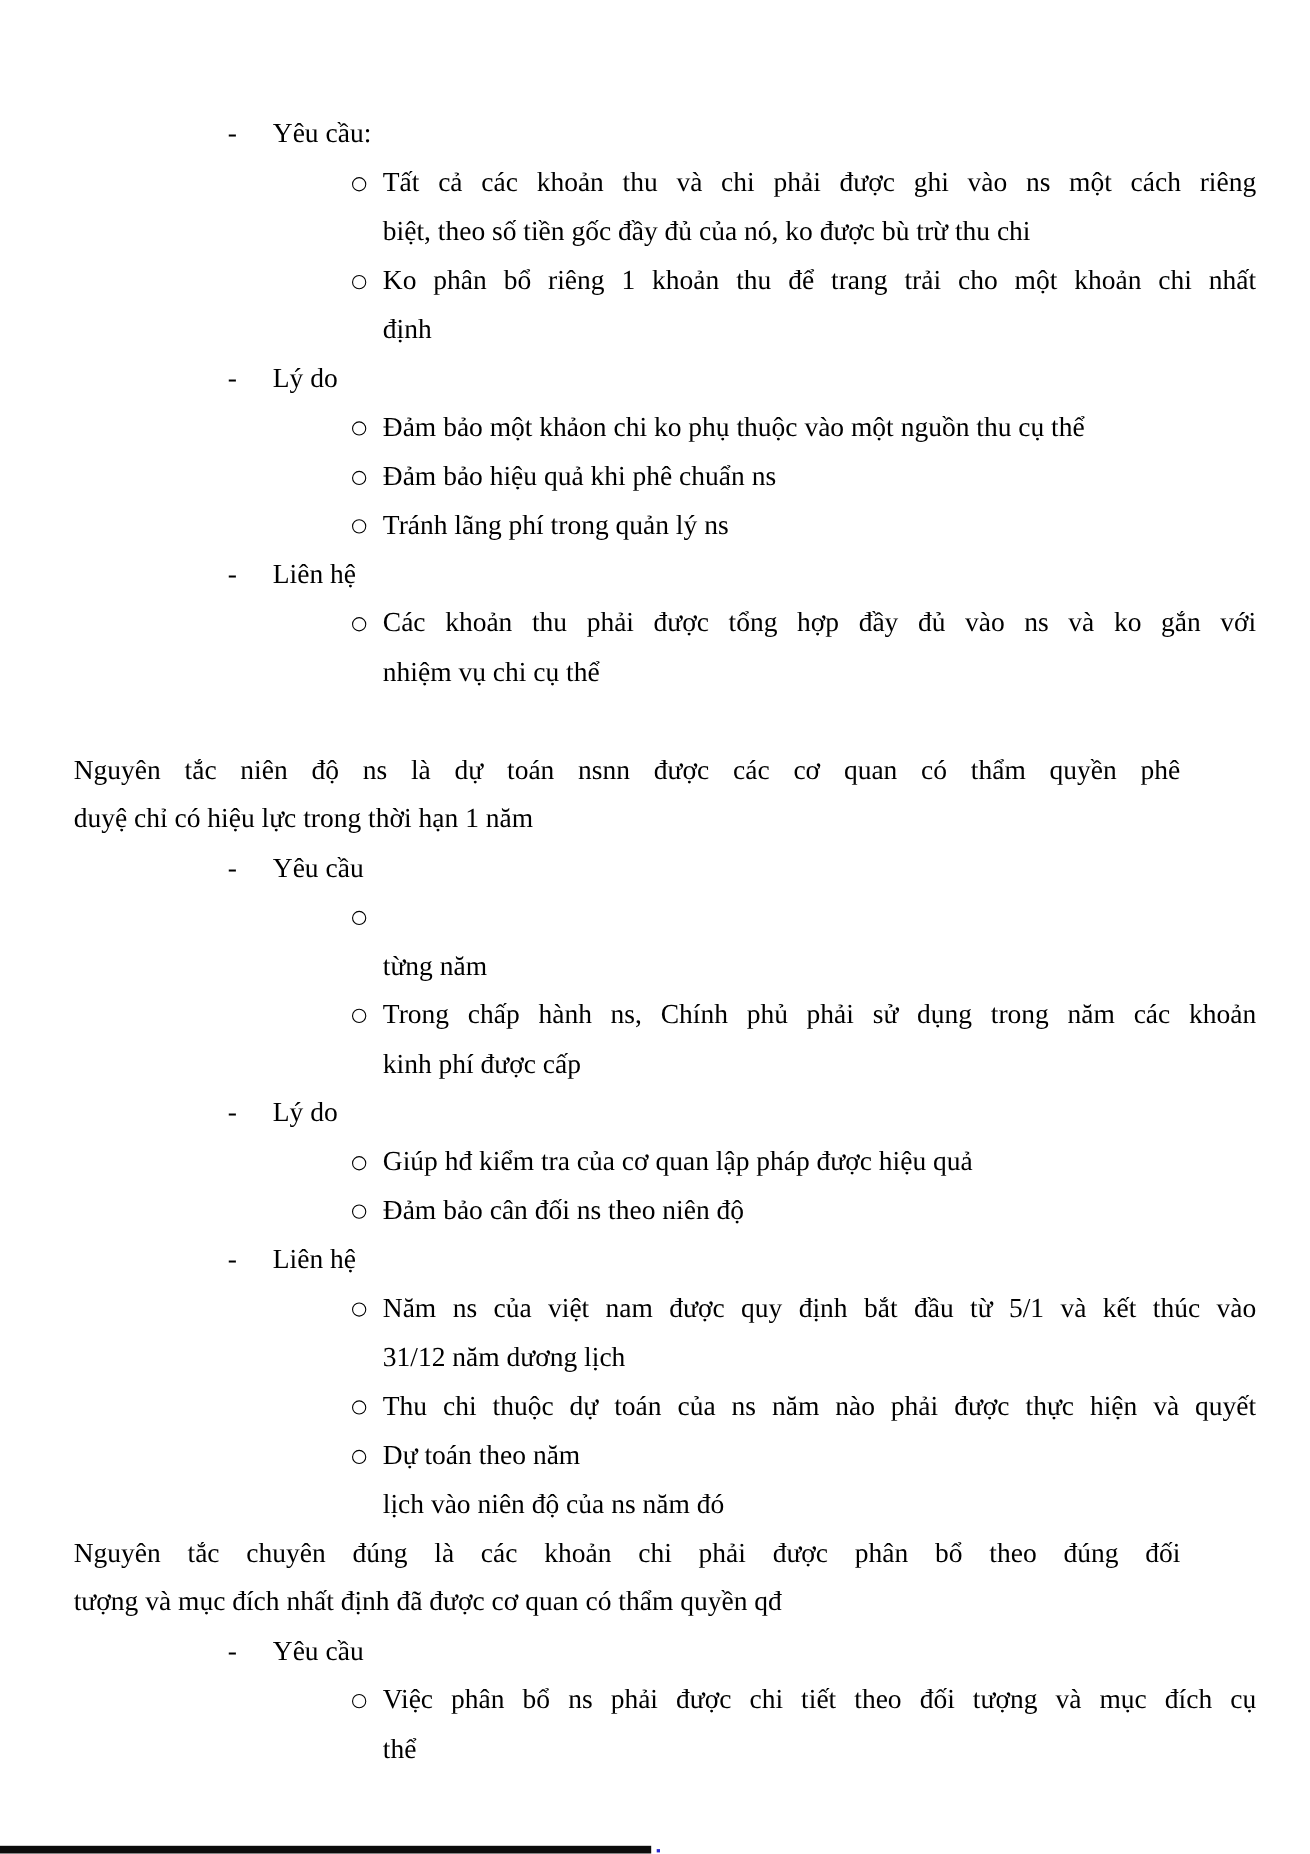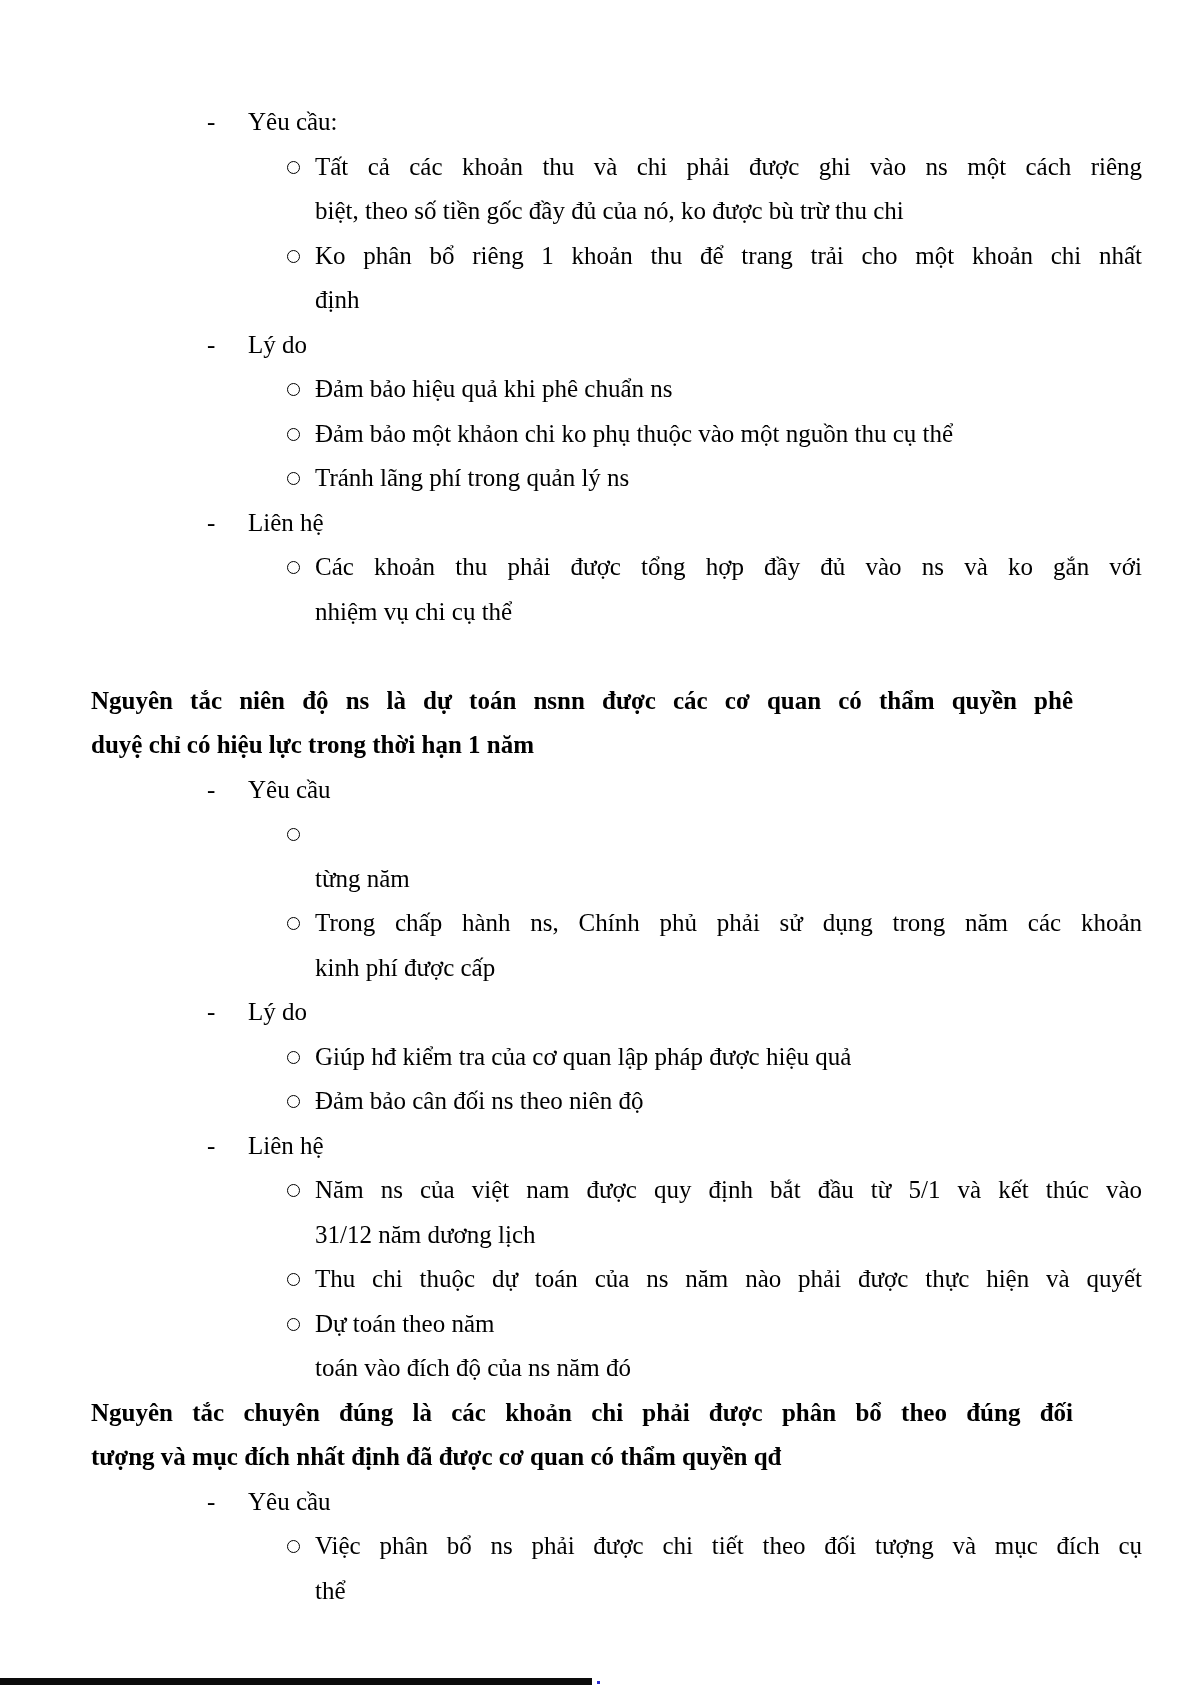--- a/index.html
+++ b/index.html
@@ -20,25 +20,25 @@
   }
   .line {
     position: relative;
     height: 44.5px;
     line-height: 44.5px;
     font-size: 25px;
     overflow: hidden;
     white-space: nowrap;
   }
   
-  .p  { padding-left: 91px; padding-right: 118px; font-weight: bold; }
+  .p  { padding-left: 67px; padding-right: 118px; }
   
   .l1 { padding-left: 248px; padding-right: 118px; }
   
-  .l2 { padding-left: 315px; padding-right: 49px; }
+  .l2 { padding-left: 315px; padding-right: 49px; margin-left: 33px; }
   
   .j  {
     text-align: justify;
     text-align-last: justify;
     white-space: normal;
   }
   .bullet-dash {
     position: absolute;
     left: 207px;
     top: 0;
@@ -96,25 +96,25 @@
     <span>định</span>
   </div>
 
   <div class="line l1">
     <span class="bullet-dash">-</span>
     <span>Lý do</span>
   </div>
 
   <div class="line l2">
     <span class="circle"></span>
+    <span>Đảm bảo một khảon chi ko phụ thuộc vào một nguồn thu cụ thể</span>
+  </div>
+  <div class="line l2">
+    <span class="circle"></span>
     <span>Đảm bảo hiệu quả khi phê chuẩn ns</span>
-  </div>
-  <div class="line l2">
-    <span class="circle"></span>
-    <span>Đảm bảo một khảon chi ko phụ thuộc vào một nguồn thu cụ thể</span>
   </div>
   <div class="line l2">
     <span class="circle"></span>
     <span>Tránh lãng phí trong quản lý ns</span>
   </div>
 
   <div class="line l1">
     <span class="bullet-dash">-</span>
     <span>Liên hệ</span>
   </div>
@@ -186,21 +186,21 @@
   <div class="line l2 j">
     <span class="circle"></span>
     <span>Thu chi thuộc dự toán của ns năm nào phải được thực hiện và quyết</span>
   </div>
 
   <div class="line l2">
     <span class="circle"></span>
     <span>Dự toán theo năm</span>
   </div>
   <div class="line l2">
-    <span>toán vào đích độ của ns năm đó</span>
+    <span>lịch vào niên độ của ns năm đó</span>
   </div>
 
   <div class="line p j">
     <span>Nguyên tắc chuyên đúng là các khoản chi phải được phân bổ theo đúng đối</span>
   </div>
   <div class="line p">
     <span>tượng và mục đích nhất định đã được cơ quan có thẩm quyền qđ</span>
   </div>
 
   <div class="line l1">

